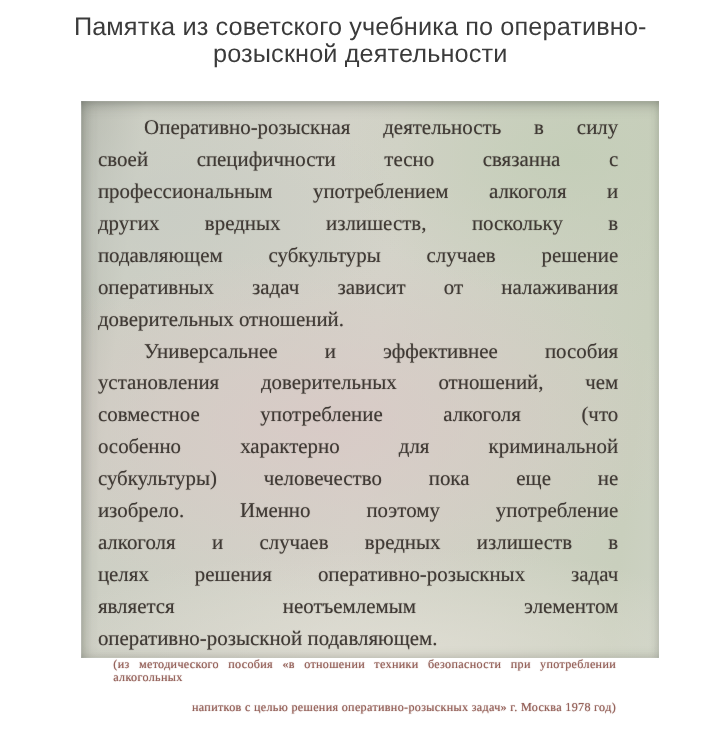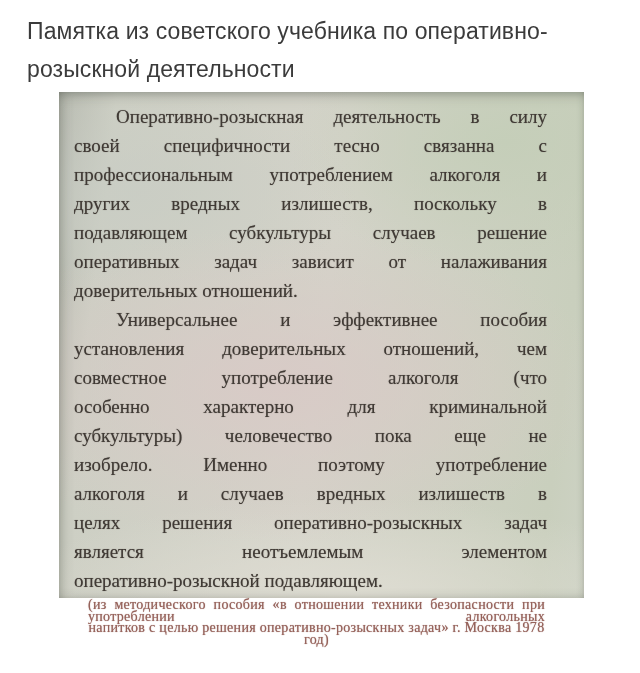--- a/index.html
+++ b/index.html
@@ -3,26 +3,26 @@
 <meta charset="utf-8">
 <style>
   * { margin:0; padding:0; box-sizing:border-box; }
   html,body { width:640px; height:673px; overflow:hidden; background:#ffffff; }
   .stage { position:relative; width:640px; height:673px; background:#ffffff;
            font-family:"Liberation Sans", sans-serif; }
 
   .post-title {
     position:absolute; left:27px; top:12px; width:601px;
     font-family:"Liberation Sans", sans-serif;
-    font-size:23px; line-height:38px; font-weight:400;
-    color:#3b3b3b; letter-spacing:0.1px;
+    font-size:23px; line-height:24px; font-weight:400;
+    color:#3b3b3b; letter-spacing:0.1px;text-align:center;
   }
 
   .photo {
-    position:absolute; left:59px; top:92px; width:525px; height:506px;
+    position:absolute; left:74px; top:92px; width:525px; height:506px;
     background:
       radial-gradient(90% 45% at 42% 58%, rgba(217,201,198,0.85), rgba(217,201,198,0) 70%),
       radial-gradient(55% 35% at 85% 10%, rgba(196,206,184,0.90), rgba(196,206,184,0) 75%),
       radial-gradient(60% 30% at 15% 20%, rgba(200,204,196,0.70), rgba(200,204,196,0) 70%),
       radial-gradient(80% 25% at 55% 100%, rgba(224,222,212,0.90), rgba(224,222,212,0) 80%),
       linear-gradient(97deg, #b7bab0 0%, #cdcfc4 10%, #d4d3c9 50%, #c9cfbd 92%, #cdd2c4 100%);
     box-shadow:
       inset 0 10px 14px -10px rgba(70,75,65,0.55),
       inset 10px 0 14px -10px rgba(70,75,65,0.45),
       inset -6px 0 10px -8px rgba(70,75,65,0.35),
@@ -36,25 +36,25 @@
     font-size:19px; line-height:29px; color:#403a35;
     text-shadow:0 0 1px rgba(64,58,53,0.55);
   }
   .line { text-align:justify; text-align-last:justify; }
   .line.first { text-indent:42px; }
   .line.plast { text-align:right; text-align-last:left; }
 
   .footnote {
     position:absolute; left:29px; top:507px; width:457px;
     font-family:"Liberation Serif", "DejaVu Serif", serif;
-    font-size:14px; line-height:11.5px; color:#95625a;
+    font-size:11px; line-height:11.5px; color:#95625a;
     letter-spacing:0.3px; text-shadow:0 0 1px rgba(149,98,90,0.8);
   }
   .footnote .fline1 { text-align:justify; text-align-last:justify; }
-  .footnote .fline2 { text-align:center; }
+  .footnote .fline2 { text-align:right;margin-top:16px; }
 </style>
 </head>
 <body>
 
 <div class="stage">
 
   <div class="post-title">Памятка из советского учебника по оперативно-розыскной деятельности</div>
 
   <div class="photo">
 

